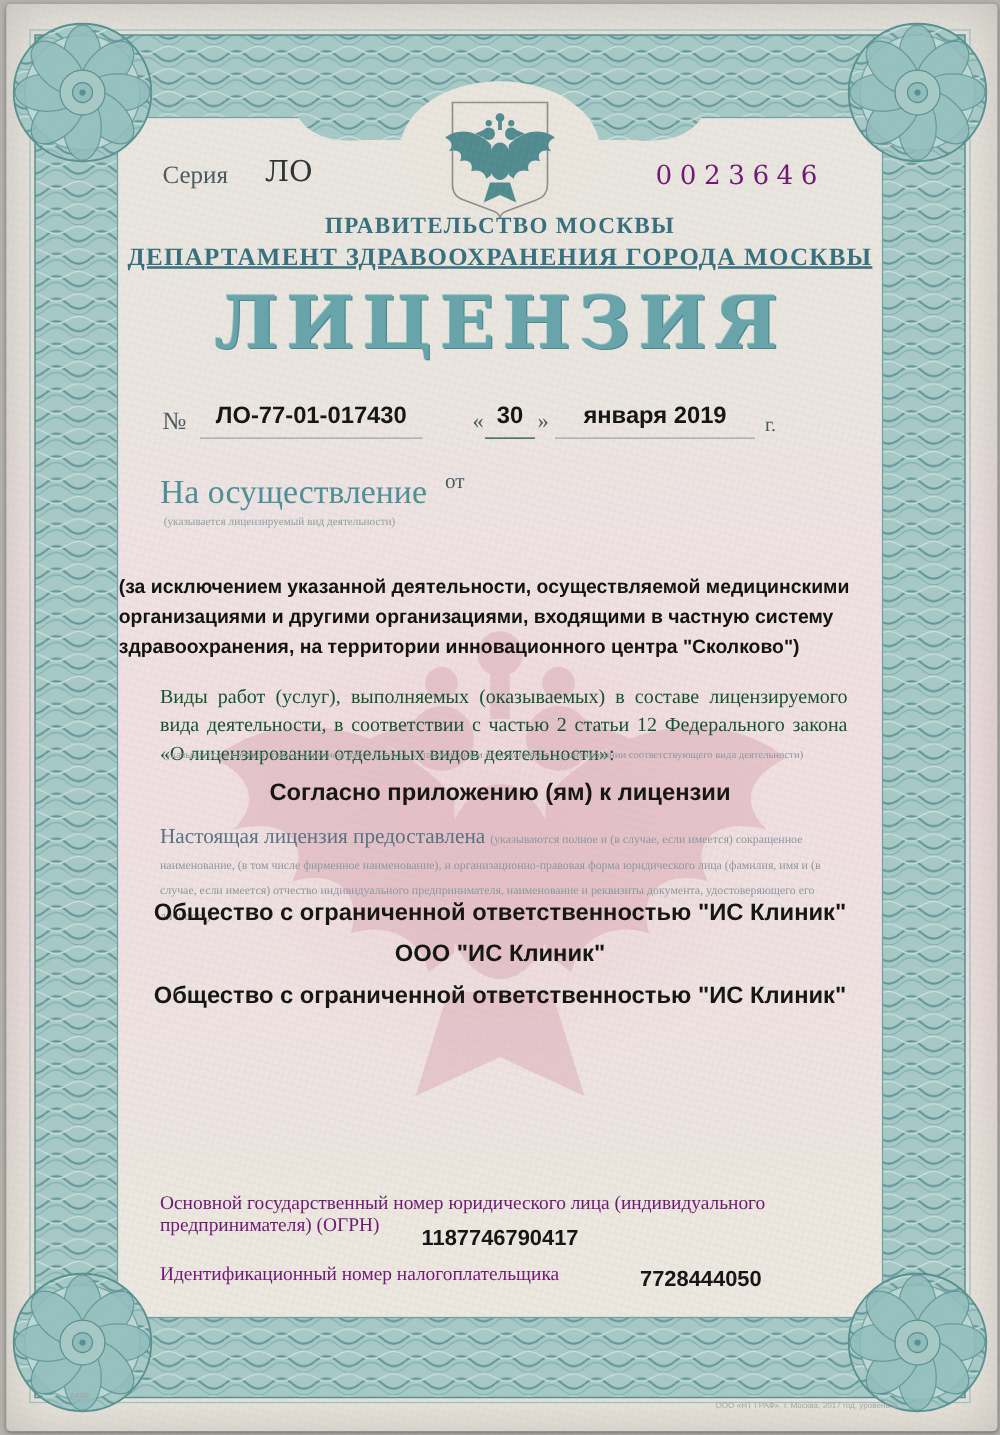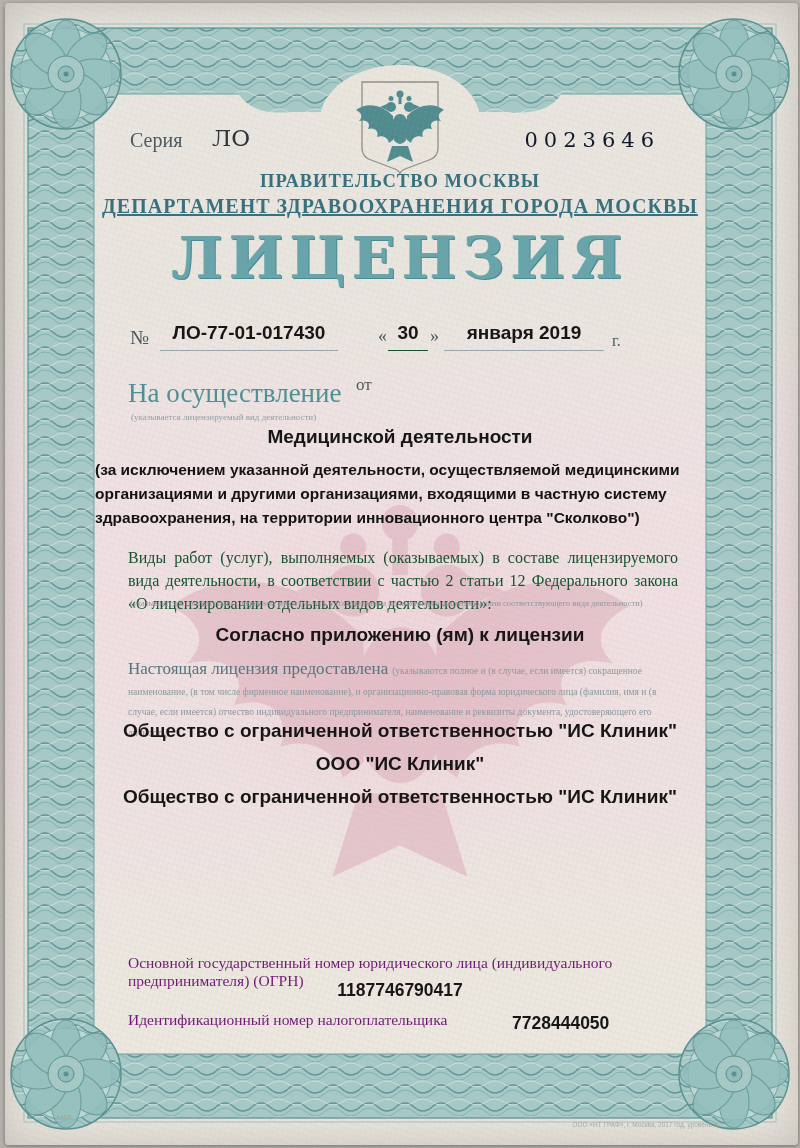--- a/index.html
+++ b/index.html
@@ -14,21 +14,21 @@
     background:repeating-linear-gradient(105deg,rgba(205,170,178,0.05) 0 2px,transparent 2px 5px),
                repeating-linear-gradient(15deg,rgba(140,185,180,0.05) 0 2px,transparent 2px 6px);}
   svg.frame{position:absolute;left:0;top:0;}
   .abs{position:absolute;}
   .center{left:0;right:0;text-align:center;}
   .serif-label{font-family:"Liberation Serif",serif;color:#701a75;}
   .tiny{font-family:"Liberation Serif",serif;color:#8d9ba3;}
   .sans-bold{font-family:"Liberation Sans",sans-serif;font-weight:bold;color:#161616;}
   .series-label{top:129px;left:130px;font-size:20px;color:#4a5a60;}
   .series-value{top:125px;left:212px;font-size:23px;color:#2e3438;font-family:"DejaVu Serif",serif;}
-  .form-number{top:128px;right:140px;font-size:21px;letter-spacing:6px;color:#0f172a;font-family:"DejaVu Serif",serif;}
+  .form-number{top:128px;right:140px;font-size:21px;letter-spacing:6px;color:#701a75;font-family:"DejaVu Serif",serif;}
   .gov1{top:171px;font-size:18.5px;font-weight:bold;color:#38707e;letter-spacing:1px;}
   .gov2{top:195px;font-size:20px;font-weight:bold;color:#38707e;letter-spacing:1px;text-decoration:underline;}
   .doc-title{top:224px;font-family:"DejaVu Serif",serif;font-weight:bold;font-size:58px;
     color:#68a4a9;letter-spacing:6px;text-shadow:1px 1px 0 #4d8a8f, -0.5px -0.5px 0 #8ec1c3;}
   .num-label{top:326px;left:130px;font-size:20px;color:#4a5a60;}
   .num-value{top:322px;left:160px;width:178px;height:28px;text-align:center;font-size:19px;border-bottom:1px solid #97a7ab;}
   .date-ot{top:330px;left:356px;font-size:17px;color:#4a5a60;margin-top:45px;}
   .date-oq{top:326px;left:378px;font-size:18px;color:#4a5a60;}
   .date-day{top:322px;left:388px;width:40px;height:28px;text-align:center;font-size:19px;border-bottom:1px solid #14532d;}
   .date-cq{top:326px;left:430px;font-size:18px;color:#4a5a60;}
@@ -137,21 +137,20 @@
   <span class="abs sans-bold num-value">ЛО-77-01-017430</span>
   <span class="abs date-ot">от</span>
   <span class="abs date-oq">«</span>
   <span class="abs sans-bold date-day">30</span>
   <span class="abs date-cq">»</span>
   <span class="abs sans-bold date-month">января 2019</span>
   <span class="abs date-g">г.</span>
 
   <div class="abs act-label">На осуществление</div>
   <div class="abs tiny act-note">(указывается лицензируемый вид деятельности)</div>
-  <div class="abs center sans-bold act-value">Медицинской деятельности</div>
   <div class="abs act-exception">(за исключением указанной деятельности, осуществляемой медицинскими организациями и другими организациями, входящими в частную систему здравоохранения, на территории инновационного центра "Сколково")</div>
 
   <div class="abs serif-label works-intro">Виды работ (услуг), выполняемых (оказываемых) в составе лицензируемого вида деятельности, в соответствии с частью 2 статьи 12 Федерального закона «О лицензировании отдельных видов деятельности»:</div>
   <div class="abs tiny works-note">(указывается в соответствии с перечнем работ (услуг), установленным положением о лицензировании соответствующего вида деятельности)</div>
   <div class="abs center sans-bold works-value">Согласно приложению (ям) к лицензии</div>
 
   <div class="abs licensee">
     <span class="lbl serif-label">Настоящая лицензия предоставлена</span>
     <span class="nt tiny">(указываются полное и (в случае, если имеется) сокращенное наименование, (в том числе фирменное наименование), и организационно-правовая форма юридического лица (фамилия, имя и (в случае, если имеется) отчество индивидуального предпринимателя, наименование и реквизиты документа, удостоверяющего его личность)</span>
   </div>

